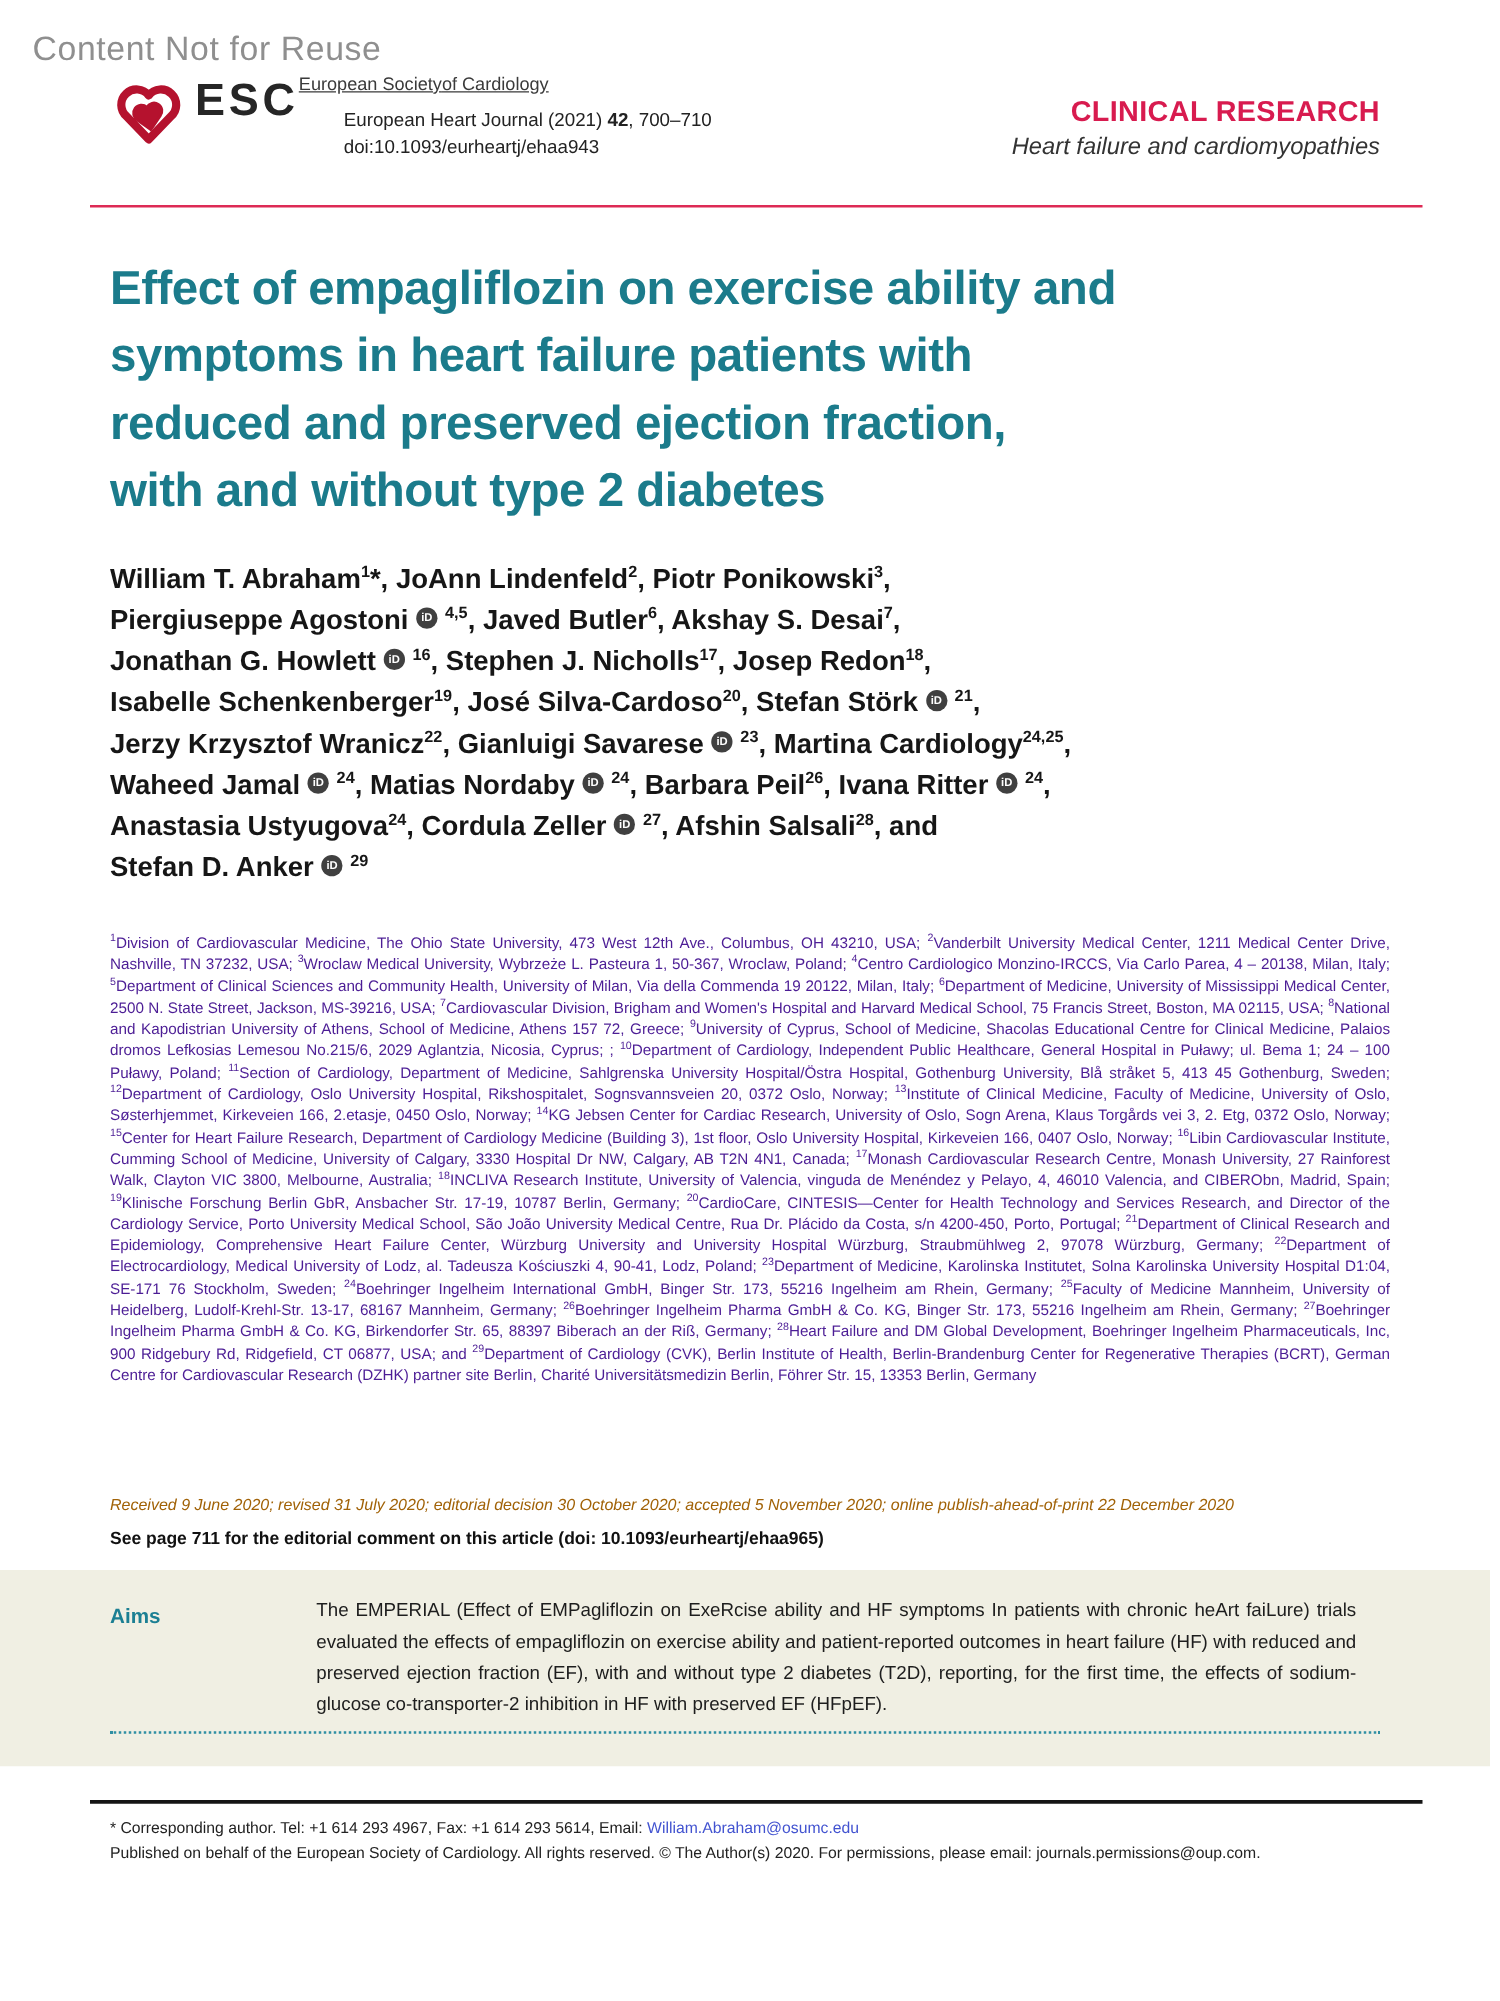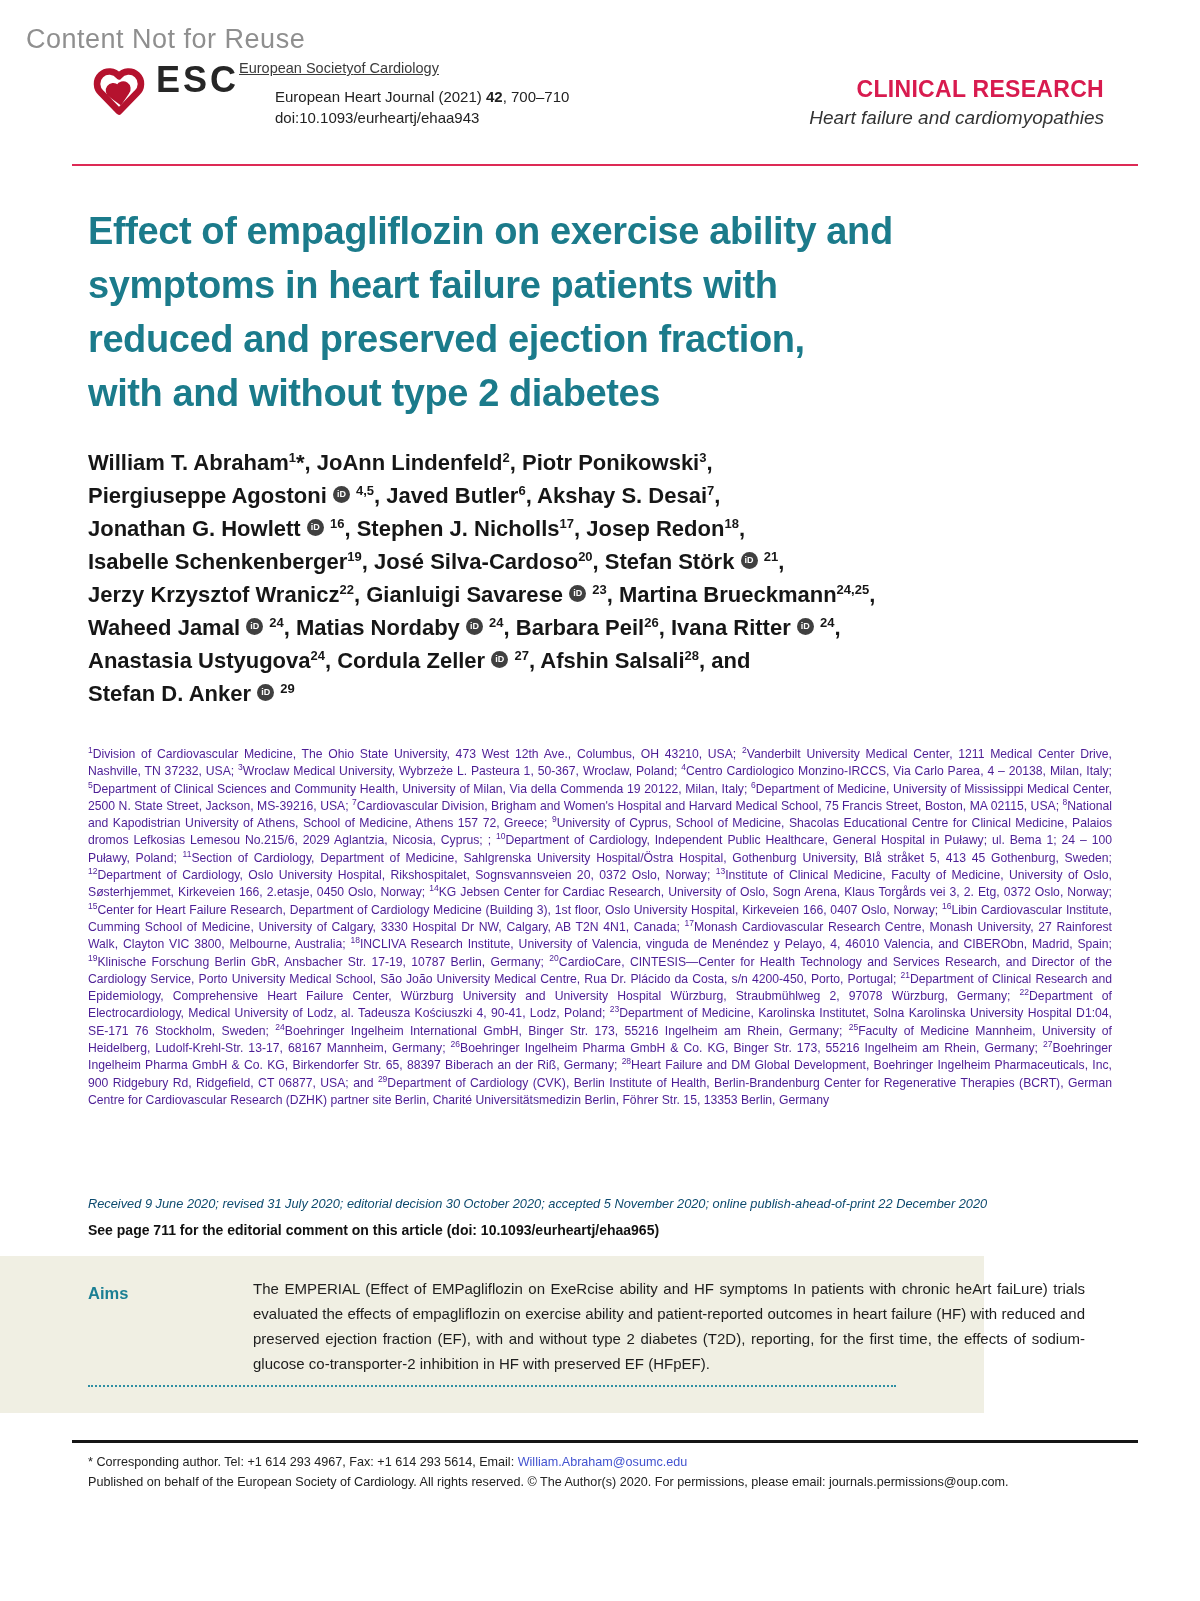--- a/index.html
+++ b/index.html
@@ -33,26 +33,26 @@
   .orcid { display:inline-flex; width:17px; height:17px; border-radius:50%;
     background:#404040; color:#fff; font-size:9px; font-weight:700;
     align-items:center; justify-content:center; vertical-align:middle;
     transform:translateY(-3px); font-style:normal; }
 
   .affiliations { position:absolute; top:746px; left:88px; width:1024px;
     font-size:12.2px; line-height:17.3px; color:#4c1d95; text-align:justify; }
   .affiliations sup { font-size:8.5px; vertical-align:super; line-height:0; }
 
   .received-line { position:absolute; top:1196px; left:88px; width:1024px;
-    font-size:12.8px; font-style:italic; color:#0c4a6e; }
+    font-size:12.8px; font-style:italic; color:#a16207; }
 
   .editorial-note { position:absolute; top:1222px; left:88px; width:1024px;
     font-size:14px; font-weight:700; color:#111; }
 
-  .aims-box { position:absolute; top:1256px; left:0; width:984px; height:157px; background:#f0efe3; }
+  .aims-box { position:absolute; top:1256px; left:0; width:1192px; height:157px; background:#f0efe3; }
   .aims-label { position:absolute; top:28px; left:88px; font-size:16.5px; font-weight:700; color:#1b7f93; }
   .aims-text { position:absolute; top:20px; left:253px; width:832px;
     font-size:15px; line-height:25px; color:#1d1d1d; text-align:justify; }
   .dotted-rule { position:absolute; left:88px; right:88px; bottom:26px; border-bottom:2px dotted #2f8fa3; }
 
   .black-rule { position:absolute; top:1440px; left:72px; right:62px; height:3px; background:#151515; }
 
   .footnote { position:absolute; top:1453px; left:88px; width:1030px;
     font-size:12.6px; line-height:19.5px; color:#222; }
   .email-link { color:#4253d0; text-decoration:none; }
@@ -95,21 +95,21 @@
   <h1 class="page-title">Effect of empagliflozin on exercise ability and
 symptoms in heart failure patients with
 reduced and preserved ejection fraction,
 with and without type 2 diabetes</h1>
 
   <div class="authors">
       <div><span>William T. Abraham</span><sup>1</sup>*, <span>JoAnn Lindenfeld</span><sup>2</sup>, <span>Piotr Ponikowski</span><sup>3</sup>,</div>
       <div><span>Piergiuseppe Agostoni</span> <span class="orcid">iD</span> <sup>4,5</sup>, <span>Javed Butler</span><sup>6</sup>, <span>Akshay S. Desai</span><sup>7</sup>,</div>
       <div><span>Jonathan G. Howlett</span> <span class="orcid">iD</span> <sup>16</sup>, <span>Stephen J. Nicholls</span><sup>17</sup>, <span>Josep Redon</span><sup>18</sup>,</div>
       <div><span>Isabelle Schenkenberger</span><sup>19</sup>, <span>José Silva-Cardoso</span><sup>20</sup>, <span>Stefan Störk</span> <span class="orcid">iD</span> <sup>21</sup>,</div>
-      <div><span>Jerzy Krzysztof Wranicz</span><sup>22</sup>, <span>Gianluigi Savarese</span> <span class="orcid">iD</span> <sup>23</sup>, <span>Martina Brueckmann</span><sup>24,25</sup>,</div>
+      <div><span>Jerzy Krzysztof Wranicz</span><sup>22</sup>, <span>Gianluigi Savarese</span> <span class="orcid">iD</span> <sup>23</sup>, <span>Martina Cardiology</span><sup>24,25</sup>,</div>
       <div><span>Waheed Jamal</span> <span class="orcid">iD</span> <sup>24</sup>, <span>Matias Nordaby</span> <span class="orcid">iD</span> <sup>24</sup>, <span>Barbara Peil</span><sup>26</sup>, <span>Ivana Ritter</span> <span class="orcid">iD</span> <sup>24</sup>,</div>
       <div><span>Anastasia Ustyugova</span><sup>24</sup>, <span>Cordula Zeller</span> <span class="orcid">iD</span> <sup>27</sup>, <span>Afshin Salsali</span><sup>28</sup>, and</div>
       <div><span>Stefan D. Anker</span> <span class="orcid">iD</span> <sup>29</sup></div>
     </div>
 
   <div class="affiliations"><sup>1</sup>Division of Cardiovascular Medicine, The Ohio State University, 473 West 12th Ave., Columbus, OH 43210, USA; <sup>2</sup>Vanderbilt University Medical Center, 1211 Medical Center Drive, Nashville, TN 37232, USA; <sup>3</sup>Wroclaw Medical University, Wybrzeże L. Pasteura 1, 50-367, Wroclaw, Poland; <sup>4</sup>Centro Cardiologico Monzino-IRCCS, Via Carlo Parea, 4 – 20138, Milan, Italy; <sup>5</sup>Department of Clinical Sciences and Community Health, University of Milan, Via della Commenda 19 20122, Milan, Italy; <sup>6</sup>Department of Medicine, University of Mississippi Medical Center, 2500 N. State Street, Jackson, MS-39216, USA; <sup>7</sup>Cardiovascular Division, Brigham and Women's Hospital and Harvard Medical School, 75 Francis Street, Boston, MA 02115, USA; <sup>8</sup>National and Kapodistrian University of Athens, School of Medicine, Athens 157 72, Greece; <sup>9</sup>University of Cyprus, School of Medicine, Shacolas Educational Centre for Clinical Medicine, Palaios dromos Lefkosias Lemesou No.215/6, 2029 Aglantzia, Nicosia, Cyprus; ; <sup>10</sup>Department of Cardiology, Independent Public Healthcare, General Hospital in Puławy; ul. Bema 1; 24 – 100 Puławy, Poland; <sup>11</sup>Section of Cardiology, Department of Medicine, Sahlgrenska University Hospital/Östra Hospital, Gothenburg University, Blå stråket 5, 413 45 Gothenburg, Sweden; <sup>12</sup>Department of Cardiology, Oslo University Hospital, Rikshospitalet, Sognsvannsveien 20, 0372 Oslo, Norway; <sup>13</sup>Institute of Clinical Medicine, Faculty of Medicine, University of Oslo, Søsterhjemmet, Kirkeveien 166, 2.etasje, 0450 Oslo, Norway; <sup>14</sup>KG Jebsen Center for Cardiac Research, University of Oslo, Sogn Arena, Klaus Torgårds vei 3, 2. Etg, 0372 Oslo, Norway; <sup>15</sup>Center for Heart Failure Research, Department of Cardiology Medicine (Building 3), 1st floor, Oslo University Hospital, Kirkeveien 166, 0407 Oslo, Norway; <sup>16</sup>Libin Cardiovascular Institute, Cumming School of Medicine, University of Calgary, 3330 Hospital Dr NW, Calgary, AB T2N 4N1, Canada; <sup>17</sup>Monash Cardiovascular Research Centre, Monash University, 27 Rainforest Walk, Clayton VIC 3800, Melbourne, Australia; <sup>18</sup>INCLIVA Research Institute, University of Valencia, vinguda de Menéndez y Pelayo, 4, 46010 Valencia, and CIBERObn, Madrid, Spain; <sup>19</sup>Klinische Forschung Berlin GbR, Ansbacher Str. 17-19, 10787 Berlin, Germany; <sup>20</sup>CardioCare, CINTESIS—Center for Health Technology and Services Research, and Director of the Cardiology Service, Porto University Medical School, São João University Medical Centre, Rua Dr. Plácido da Costa, s/n 4200-450, Porto, Portugal; <sup>21</sup>Department of Clinical Research and Epidemiology, Comprehensive Heart Failure Center, Würzburg University and University Hospital Würzburg, Straubmühlweg 2, 97078 Würzburg, Germany; <sup>22</sup>Department of Electrocardiology, Medical University of Lodz, al. Tadeusza Kościuszki 4, 90-41, Lodz, Poland; <sup>23</sup>Department of Medicine, Karolinska Institutet, Solna Karolinska University Hospital D1:04, SE-171 76 Stockholm, Sweden; <sup>24</sup>Boehringer Ingelheim International GmbH, Binger Str. 173, 55216 Ingelheim am Rhein, Germany; <sup>25</sup>Faculty of Medicine Mannheim, University of Heidelberg, Ludolf-Krehl-Str. 13-17, 68167 Mannheim, Germany; <sup>26</sup>Boehringer Ingelheim Pharma GmbH &amp; Co. KG, Binger Str. 173, 55216 Ingelheim am Rhein, Germany; <sup>27</sup>Boehringer Ingelheim Pharma GmbH &amp; Co. KG, Birkendorfer Str. 65, 88397 Biberach an der Riß, Germany; <sup>28</sup>Heart Failure and DM Global Development, Boehringer Ingelheim Pharmaceuticals, Inc, 900 Ridgebury Rd, Ridgefield, CT 06877, USA; and <sup>29</sup>Department of Cardiology (CVK), Berlin Institute of Health, Berlin-Brandenburg Center for Regenerative Therapies (BCRT), German Centre for Cardiovascular Research (DZHK) partner site Berlin, Charité Universitätsmedizin Berlin, Föhrer Str. 15, 13353 Berlin, Germany</div>
 
   <div class="received-line">Received 9 June 2020; revised 31 July 2020; editorial decision 30 October 2020; accepted 5 November 2020; online publish-ahead-of-print 22 December 2020</div>
 
   <div class="editorial-note">See page 711 for the editorial comment on this article (doi: 10.1093/eurheartj/ehaa965)</div>

